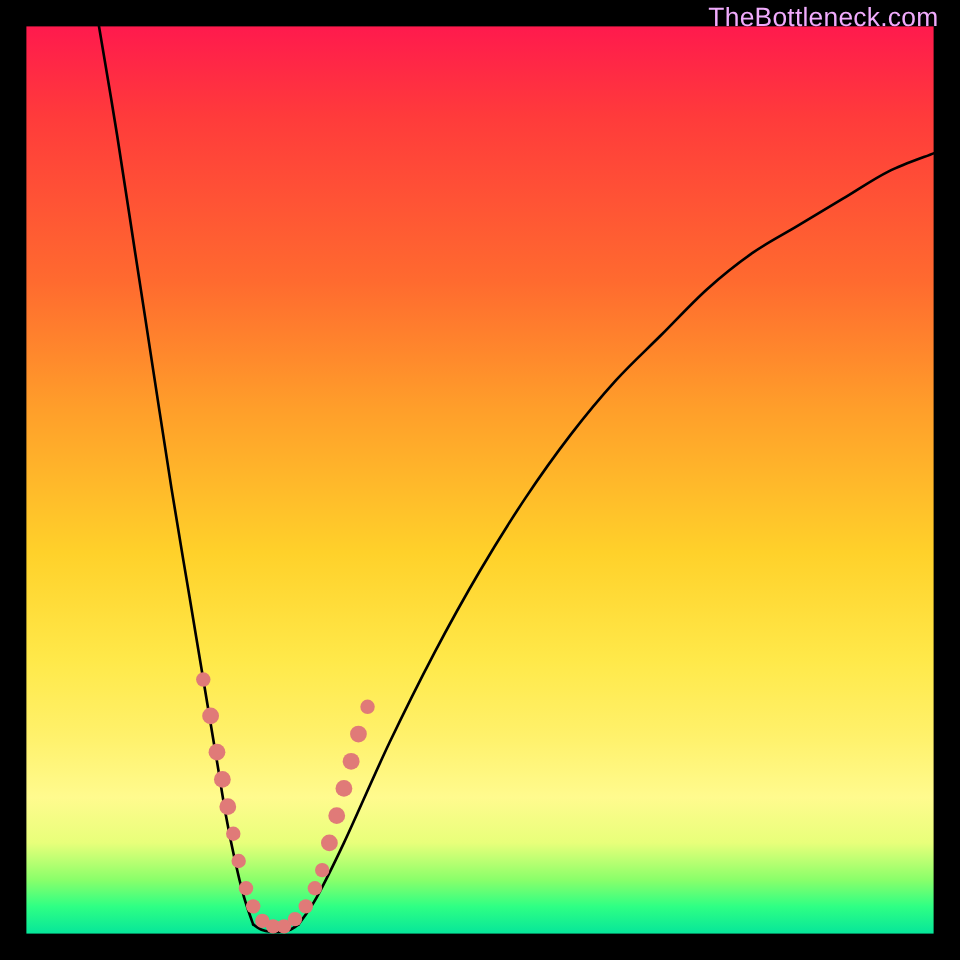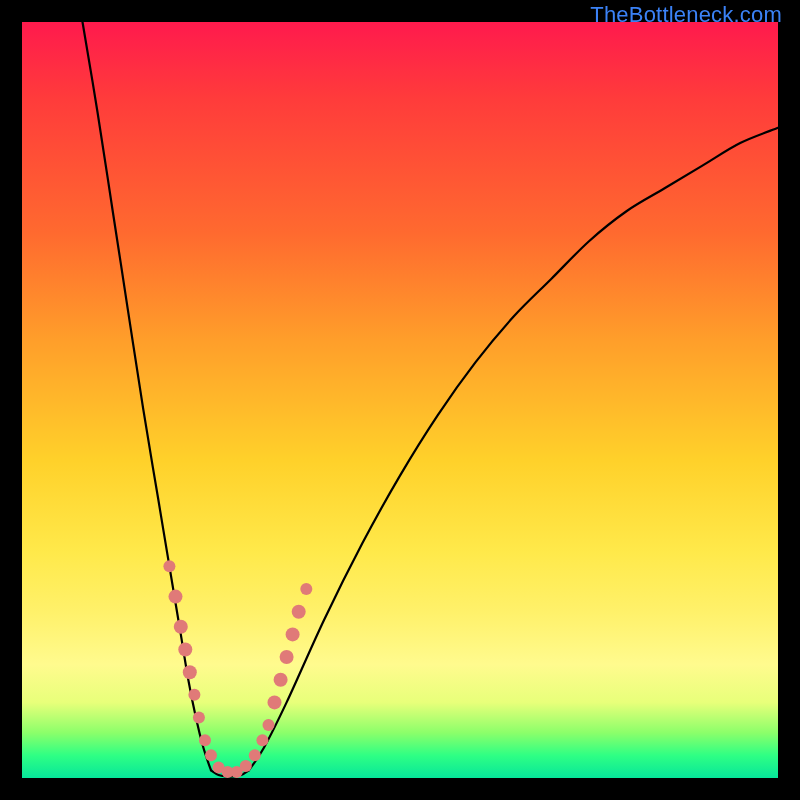--- a/index.html
+++ b/index.html
@@ -28,21 +28,21 @@
       #fffb8e 85%,
       #e8ff7a 90%,
       #8cff6a 94%,
       #2fff84 97%,
       #06e69a 100%);
   }
   .watermark {
     position: absolute;
     top: 2px;
     right: 18px;
-    color: #3b82f6;
+    color: #f0abfc;
     font-size: 22px;
     font-weight: 500;
     letter-spacing: 0.2px;
     user-select: none;
   }
   svg.plot {
     position: absolute;
     left: 0;
     top: 0;
     width: 756px;

